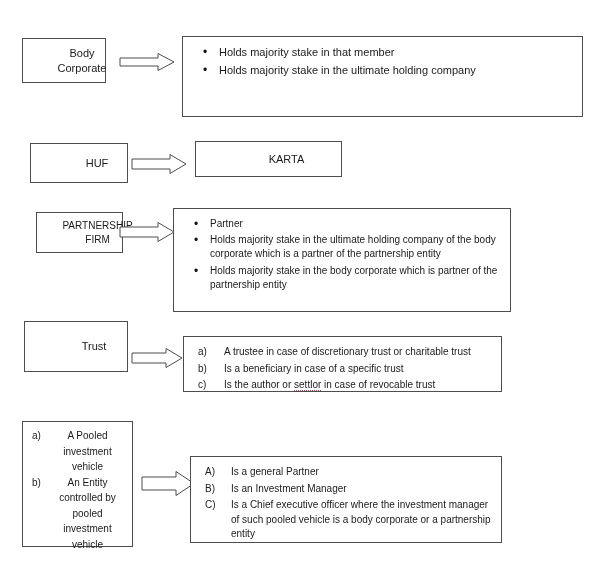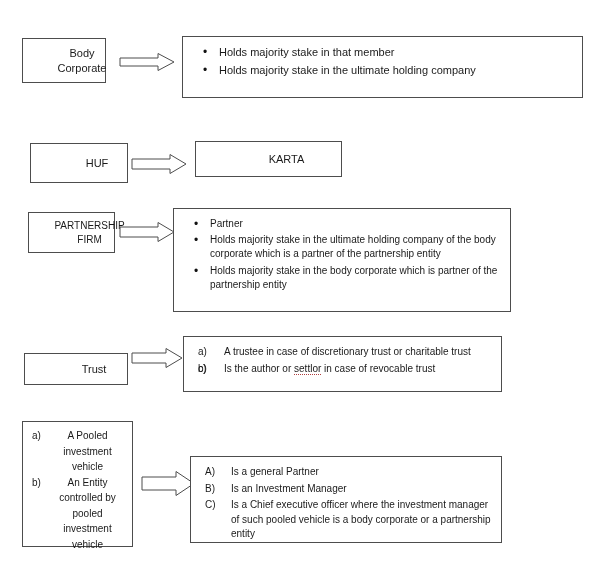--- a/index.html
+++ b/index.html
@@ -130,79 +130,79 @@
       <span>Corporate</span>
     </span>
   </div>
 
   <div class="arrow" style="left:118px; top:52px; width:58px; height:20px;">
     <svg width="58" height="20" viewBox="0 0 58 20">
       <path d="M2,6 L40,6 L40,1.5 L56,10 L40,18.5 L40,14 L2,14 Z" fill="#ffffff" stroke="#4d4d4d" stroke-width="1" stroke-linejoin="miter"></path>
     </svg>
   </div>
 
-  <div class="box panel fs11" style="left:182px; top:36px; width:401px; height:62px;">
+  <div class="box panel fs11" style="left:182px; top:36px; width:401px; height:81px;">
     <ul>
       <li>Holds majority stake in that member</li>
       <li>Holds majority stake in the ultimate holding company</li>
     </ul>
   </div>
 
   <div class="box label-box fs11" style="left:30px; top:143px; width:98px; height:40px;">
     <span class="txt">HUF</span>
   </div>
 
   <div class="arrow" style="left:130px; top:154px; width:58px; height:20px;">
     <svg width="58" height="20" viewBox="0 0 58 20">
       <path d="M2,5 L40,5 L40,0.5 L56,10 L40,19.5 L40,15 L2,15 Z" fill="#ffffff" stroke="#4d4d4d" stroke-width="1" stroke-linejoin="miter"></path>
     </svg>
   </div>
 
   <div class="box label-box fs11" style="left:195px; top:141px; width:147px; height:36px;">
     <span class="txt">KARTA</span>
   </div>
 
-  <div class="box label-box fs10" style="left:28px; top:212px; width:87px; height:41px;">
+  <div class="box label-box fs10" style="left:36px; top:212px; width:87px; height:41px;">
     <span class="txt">
       <span>PARTNERSHIP</span><br>
       <span>FIRM</span>
     </span>
   </div>
 
   <div class="arrow" style="left:118px; top:222px; width:58px; height:20px;">
     <svg width="58" height="20" viewBox="0 0 58 20">
       <path d="M2,5 L40,5 L40,0.5 L56,10 L40,19.5 L40,15 L2,15 Z" fill="#ffffff" stroke="#4d4d4d" stroke-width="1" stroke-linejoin="miter"></path>
     </svg>
   </div>
 
   <div class="box panel fs10" style="left:173px; top:208px; width:338px; height:104px;">
     <ul>
       <li>Partner</li>
       <li>Holds majority stake in the ultimate holding company of the body corporate which is a partner of the partnership entity</li>
       <li>Holds majority stake in the body corporate which is partner of the partnership entity</li>
     </ul>
   </div>
 
-  <div class="box label-box fs11" style="left:24px; top:353px; width:104px; height:32px;">
+  <div class="box label-box fs11" style="left:24px; top:321px; width:104px; height:51px;">
     <span class="txt">Trust</span>
   </div>
 
   <div class="arrow" style="left:130px; top:348px; width:54px; height:20px;">
     <svg width="54" height="20" viewBox="0 0 54 20">
       <path d="M2,5 L36,5 L36,0.5 L52,10 L36,19.5 L36,15 L2,15 Z" fill="#ffffff" stroke="#4d4d4d" stroke-width="1" stroke-linejoin="miter"></path>
     </svg>
   </div>
 
   <div class="box panel fs10" style="left:183px; top:336px; width:319px; height:56px;">
     <ol>
       <li>
         <span class="mk">a)</span><span>A trustee in case of discretionary trust or charitable trust</span>
       </li>
       <li>
-        <span class="mk">b)</span>
+        <span class="mk">b)</span><span>Is a beneficiary in case of a specific trust</span>
       </li>
       <li>
         <span class="mk">c)</span><span>Is the author or </span><span class="spell">settlor</span><span> in case of revocable trust</span>
       </li>
     </ol>
   </div>
 
   <div class="box stack-list" style="left:22px; top:421px; width:111px; height:126px;">
     <div class="row">
       <span class="mk">a)</span><span>A Pooled</span>

